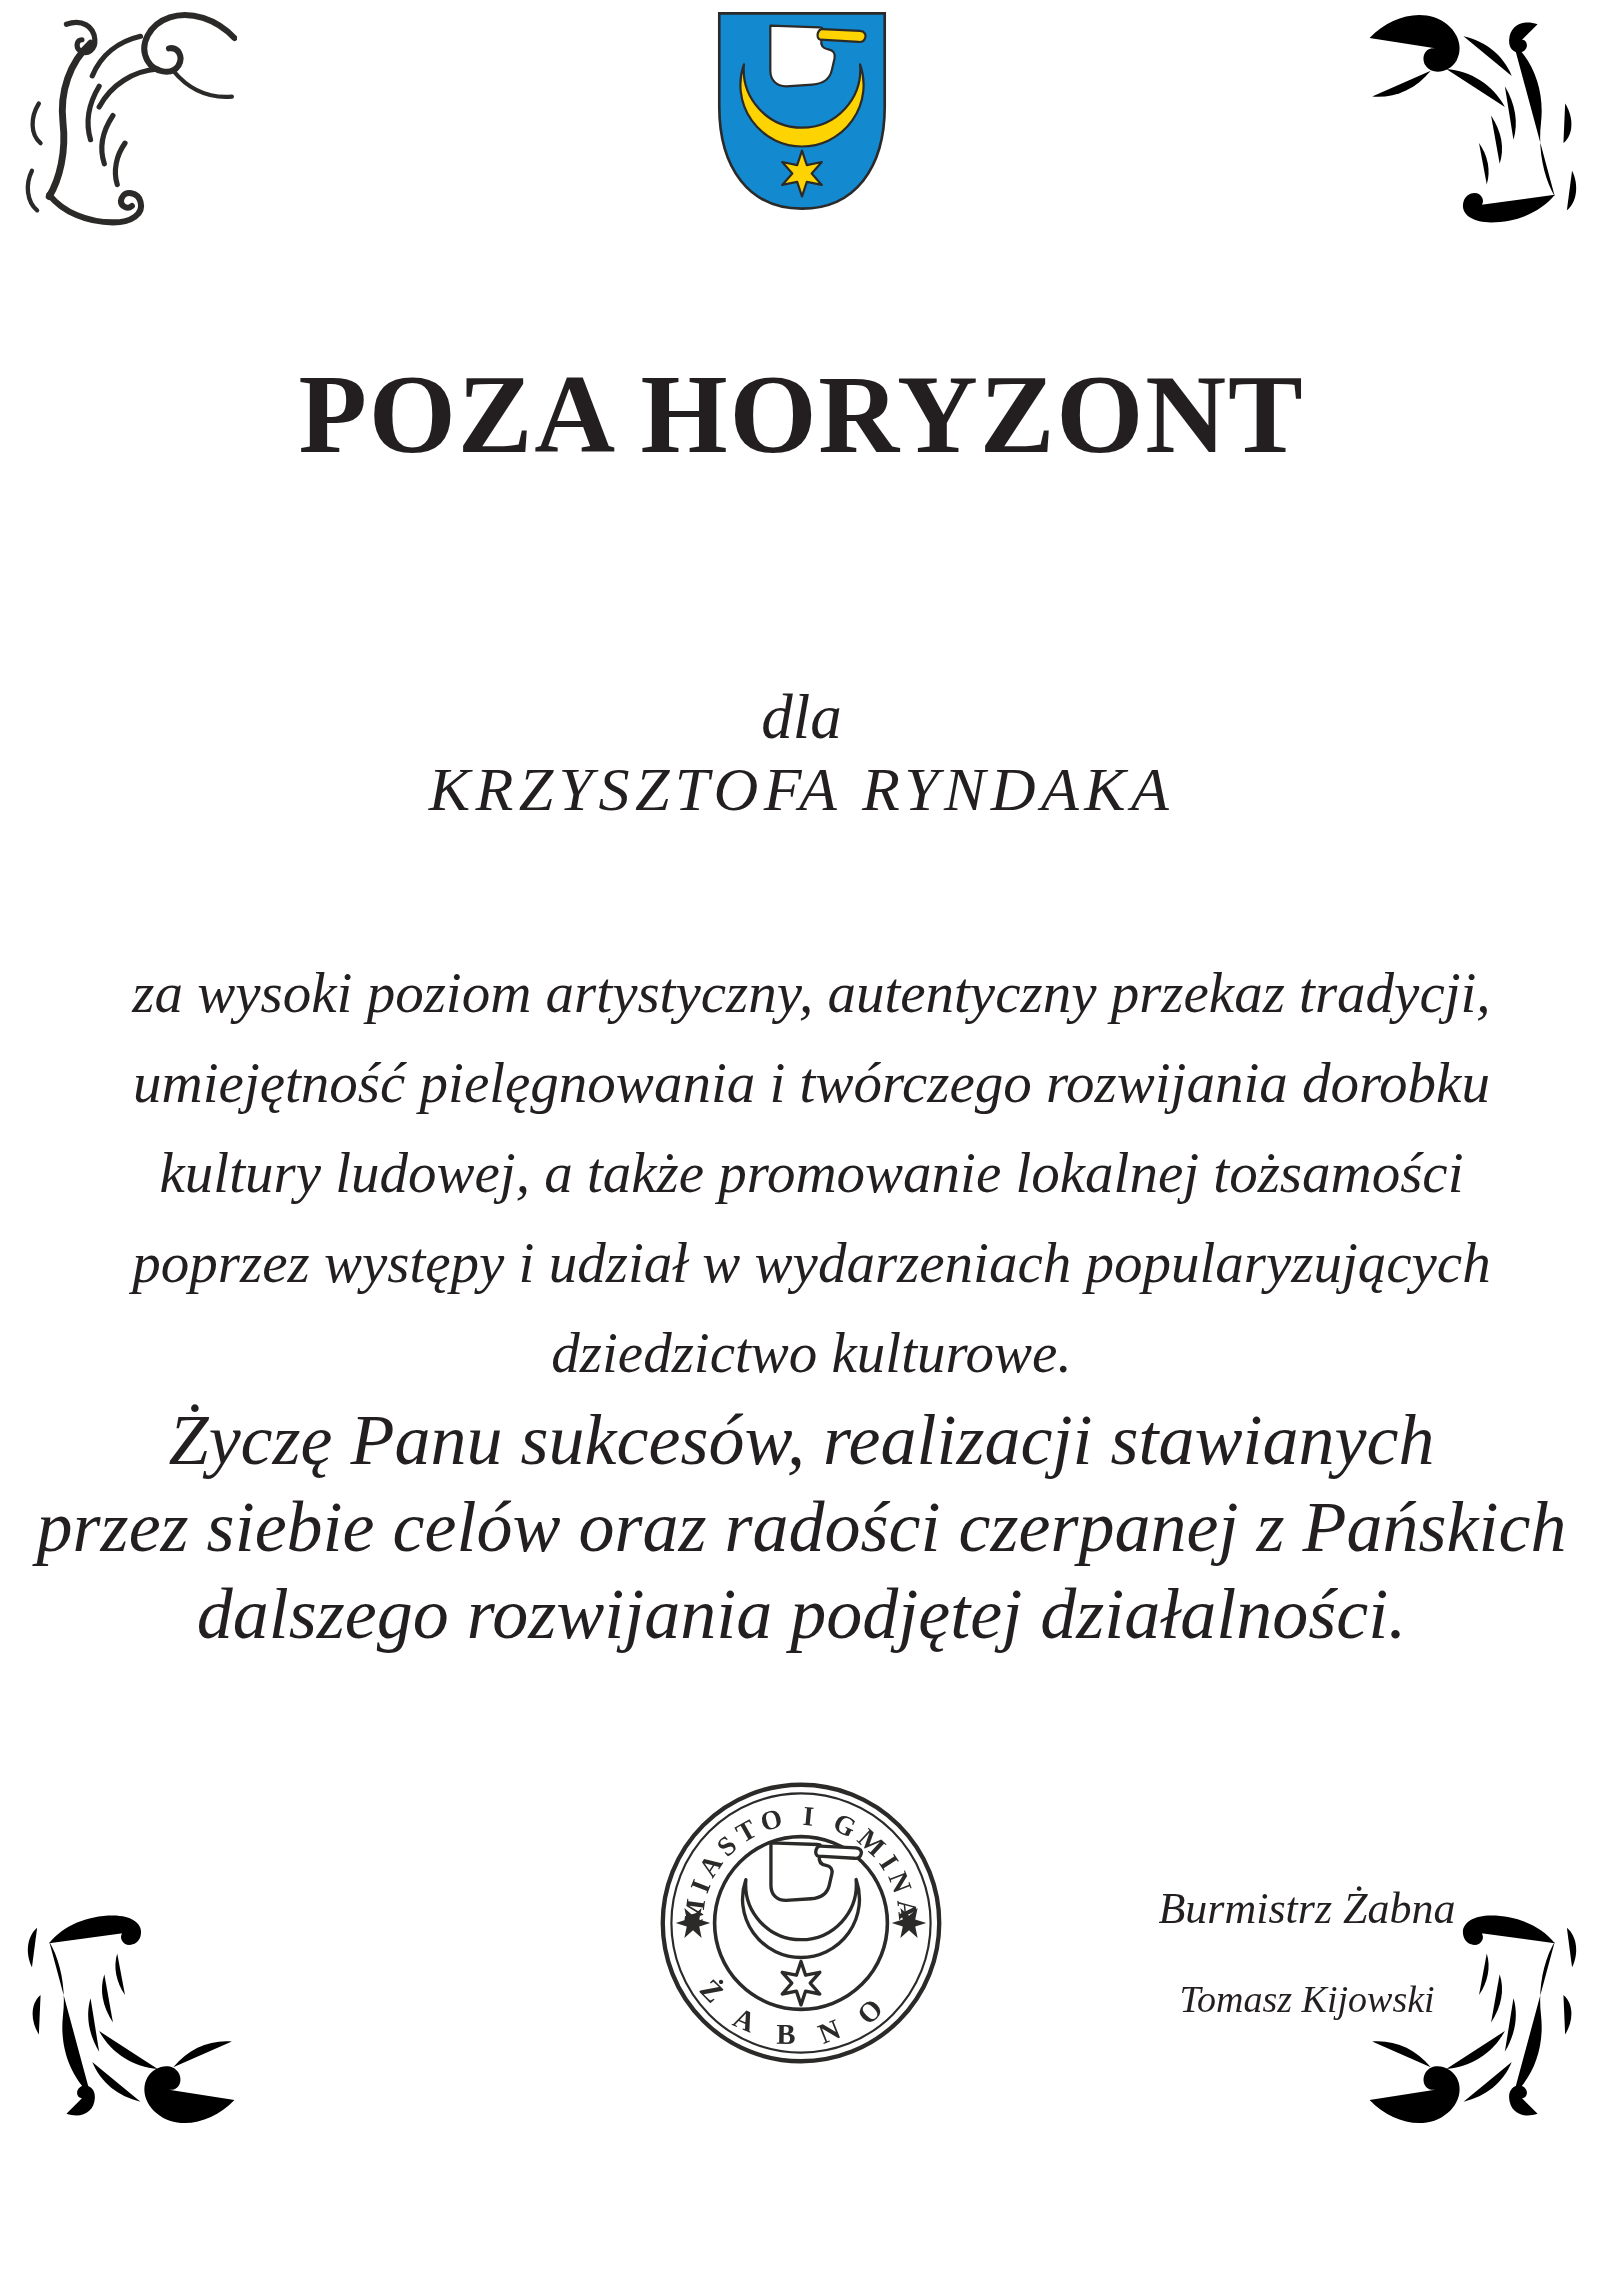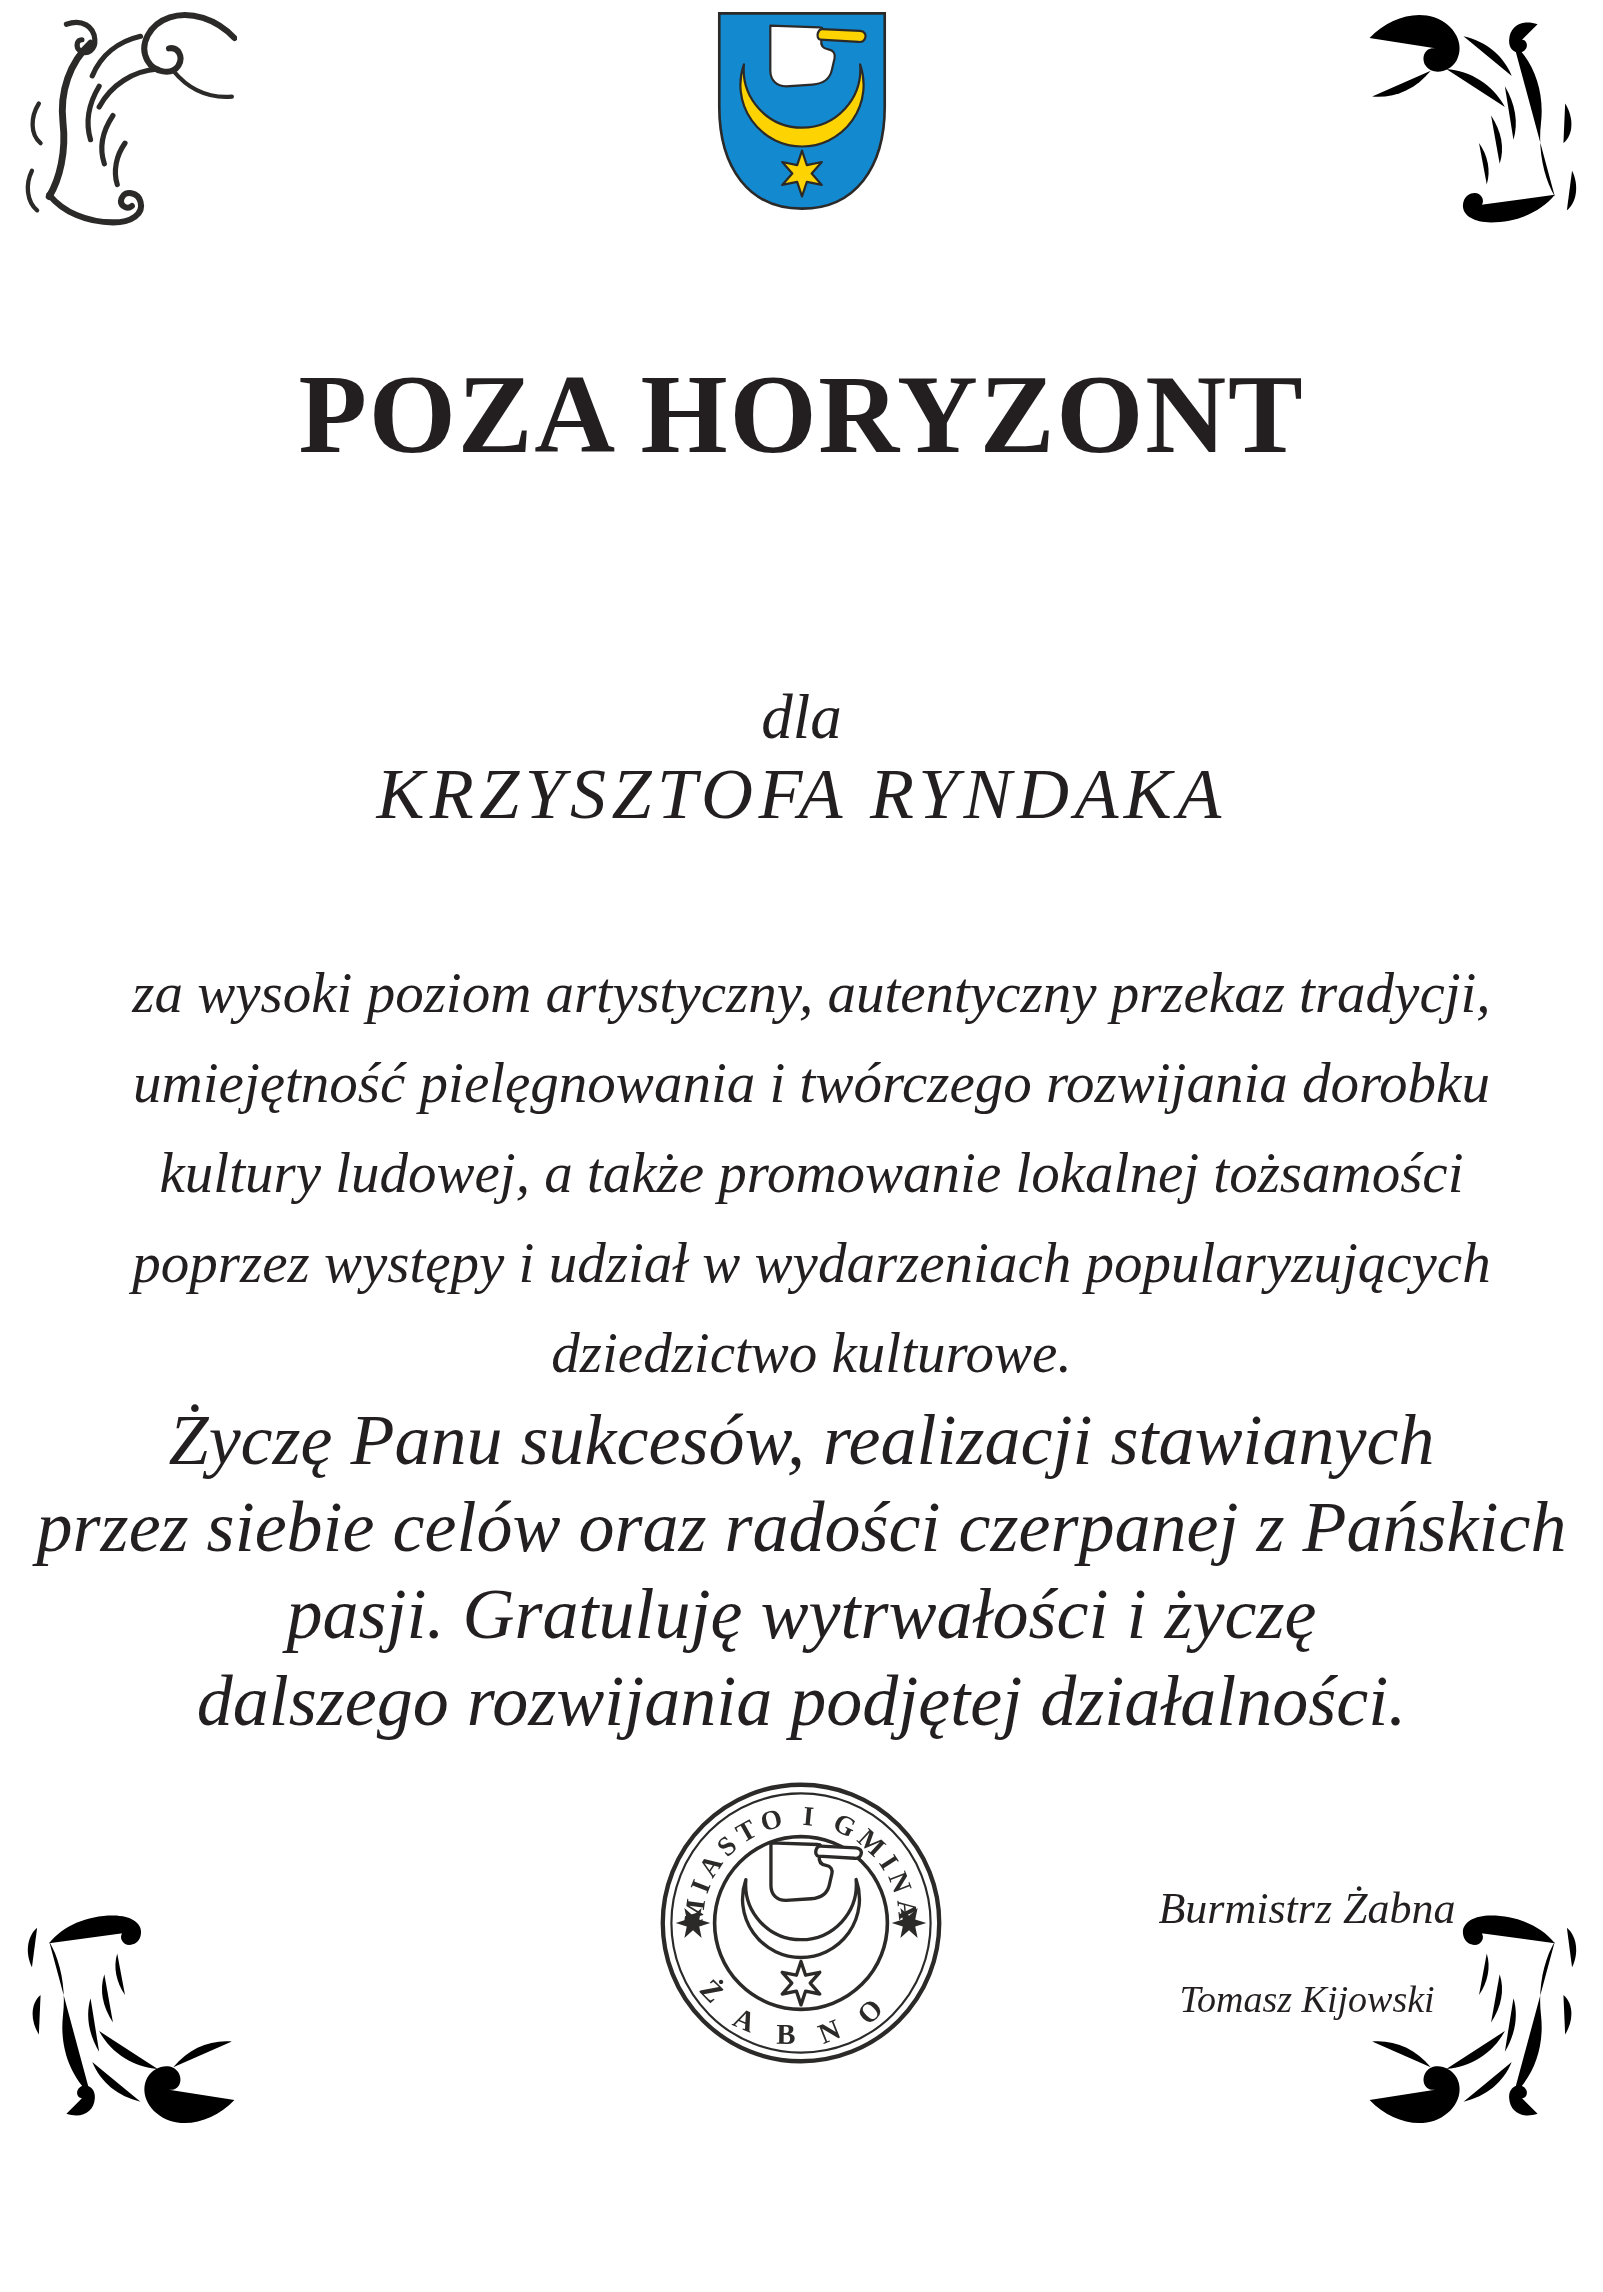--- a/index.html
+++ b/index.html
@@ -24,21 +24,21 @@
 
   
   .shield-wrap{top:9px;}
   .shield-svg{width:176px;height:204px;}
 
   .title{top:358px;font-size:112px;line-height:1;font-weight:bold;letter-spacing:1.8px;}
   .subtitle{top:476px;font-size:68px;line-height:1;font-weight:bold;letter-spacing:2.7px;}
 
   .script{font-style:italic;}
   .dla{top:686px;font-size:63px;line-height:1;}
-  .name{top:758px;font-size:72px;line-height:1;letter-spacing:5.4px;}
+  .name{top:758px;font-size:62px;line-height:1;letter-spacing:5.4px;}
 
   .citation{top:948px;font-size:57px;line-height:90px;padding-left:20px;}
   .wishes{top:1397px;font-size:72px;line-height:87px;}
 
   .seal-svg{left:657px;top:1779px;width:288px;height:288px;}
   .seal-ring{fill:none;stroke:var(--outline-ink,#2b2a29);}
   .seal-text{font-family:"Liberation Serif",serif;font-weight:bold;fill:var(--outline-ink,#2b2a29);}
   .seal-star{fill:var(--outline-ink,#2b2a29);}
 
   .sig-block{left:1137px;width:340px;text-align:center;}
@@ -124,21 +124,20 @@
     <div>za wysoki poziom artystyczny, autentyczny przekaz tradycji,</div>
     <div>umiejętność pielęgnowania i twórczego rozwijania dorobku</div>
     <div>kultury ludowej, a także promowanie lokalnej tożsamości</div>
     <div>poprzez występy i udział w wydarzeniach popularyzujących</div>
     <div>dziedzictwo kulturowe.</div>
   </div>
 
   <div class="abs centered script wishes">
     <div>Życzę Panu sukcesów, realizacji stawianych</div>
     <div>przez siebie celów oraz radości czerpanej z Pańskich</div>
-    <div>pasji. Gratuluję wytrwałości i życzę</div>
     <div>dalszego rozwijania podjętej działalności.</div>
   </div>
 
   <svg class="abs seal-svg" viewBox="0 0 200 200" aria-hidden="true">
     <circle class="seal-ring" cx="100" cy="100" r="96" stroke-width="3"></circle>
     <circle class="seal-ring" cx="100" cy="100" r="90" stroke-width="1.5"></circle>
     <circle class="seal-ring" cx="100" cy="100" r="60" stroke-width="2.5"></circle>
     <defs>
       <path id="seal-arc-top" d="M 32,100 A 68,68 0 0 1 168,100"></path>
       <path id="seal-arc-bottom" d="M 16,100 A 84,84 0 0 0 184,100"></path>

